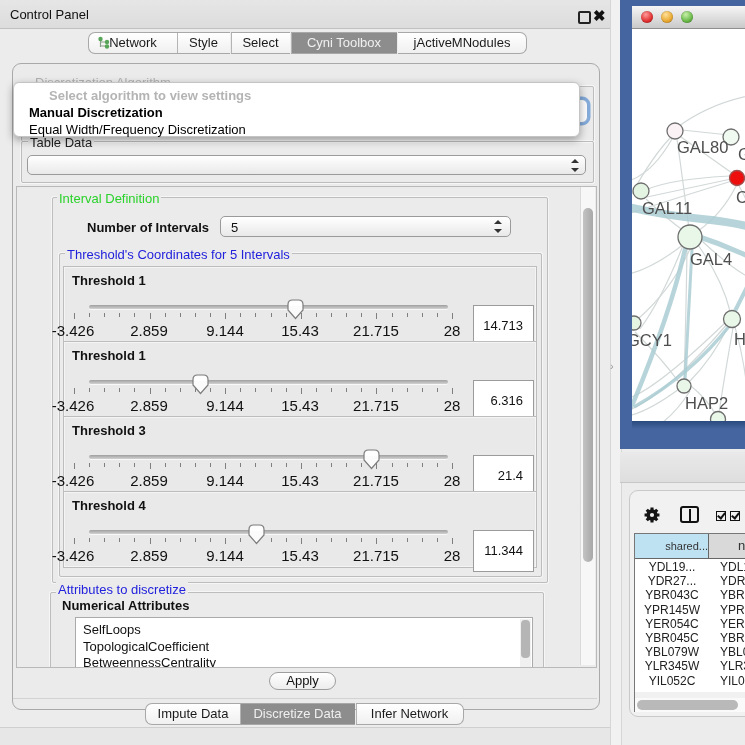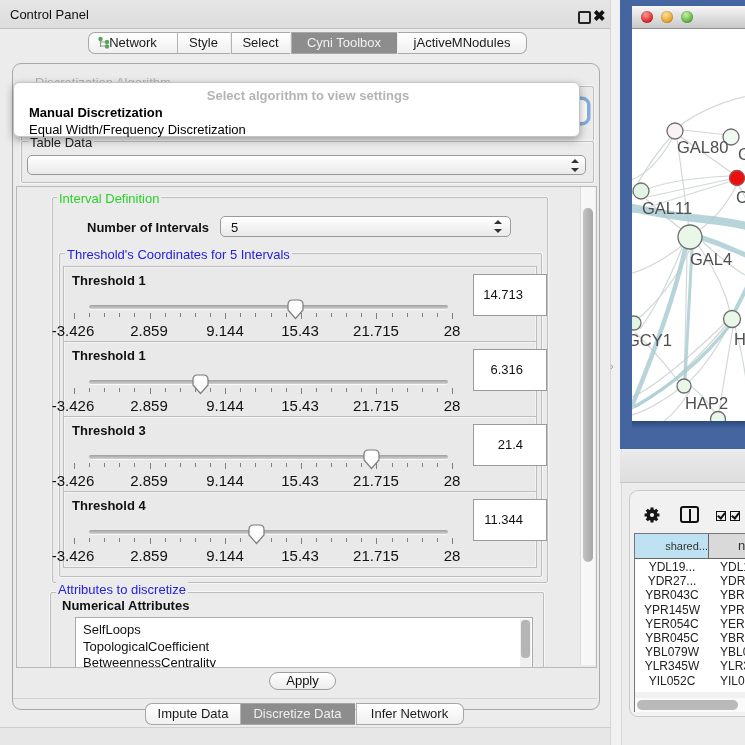--- a/index.html
+++ b/index.html
@@ -38,24 +38,24 @@
 .tickrow{position:absolute;left:10px;top:46px;width:379px;height:4px;background:repeating-linear-gradient(90deg,#7f7f7f 0,#7f7f7f 1px,transparent 1px,transparent 15.12px);}
 .tickrow:after{content:"";position:absolute;left:0;top:0;width:380px;height:6px;background:repeating-linear-gradient(90deg,#7f7f7f 0,#7f7f7f 1px,transparent 1px,transparent 75.6px);}
 .labrow{position:absolute;left:0;top:55px;width:474px;height:14px;font-size:15px;font-weight:normal;color:#111;}
 .labrow span{position:absolute;transform:translateX(-50%);white-space:nowrap;}
 .labrow span:nth-child(1){left:9px;}
 .labrow span:nth-child(2){left:85px;}
 .labrow span:nth-child(3){left:161px;}
 .labrow span:nth-child(4){left:236px;}
 .labrow span:nth-child(5){left:312px;}
 .labrow span:nth-child(6){left:388px;}
-.vbox{position:absolute;left:409px;top:7px;width:49px;height:40px;background:#fff;border:1px solid #9b9b9b;font-size:13px;color:#111;text-align:right;line-height:40px;padding-right:23px;}
+.vbox{position:absolute;left:409px;top:38px;width:49px;height:40px;background:#fff;border:1px solid #9b9b9b;font-size:13px;color:#111;text-align:right;line-height:40px;padding-right:10px;}
 
 #popup{left:13px;top:82px;width:565px;height:53px;background:#fff;border:1px solid #c4c4c4;border-radius:6px;box-shadow:0 3px 8px rgba(0,0,0,0.35);}
-#popup .r1{position:absolute;left:0;right:0;top:5px;height:17px;text-align:center;font-size:13px;font-weight:bold;color:#b4b4b4;padding-left:23px;}
+#popup .r1{position:absolute;left:12px;right:0;top:5px;height:17px;text-align:left;font-size:13px;font-weight:bold;color:#b4b4b4;padding-left:23px;}
 #popup .r2{position:absolute;left:15px;top:21.5px;font-size:13px;font-weight:bold;color:#000;}
 #popup .r3{position:absolute;left:15px;top:38.5px;font-size:13px;color:#000;}
 
 .vsb{position:absolute;background:#f7f7f7;border-left:1px solid #dadada;}
 .vsb .th{position:absolute;left:2px;width:10px;border-radius:5px;background:linear-gradient(90deg,#c3c3c3,#a8a8a8);}
 
 #netBlue{left:620px;top:0;width:125px;height:449px;background:#44659f;}
 #netTitle{left:632px;top:6px;width:113px;height:22px;background:linear-gradient(#f6f6f6,#c9c9c9);border-bottom:1px solid #8f8f8f;}
 .light{position:absolute;top:11px;width:12px;height:12px;border-radius:50%;box-shadow:inset 0 0 1px rgba(0,0,0,0.4);}
 #netCanvas{left:632px;top:29px;width:113px;height:392px;background:#fff;}

